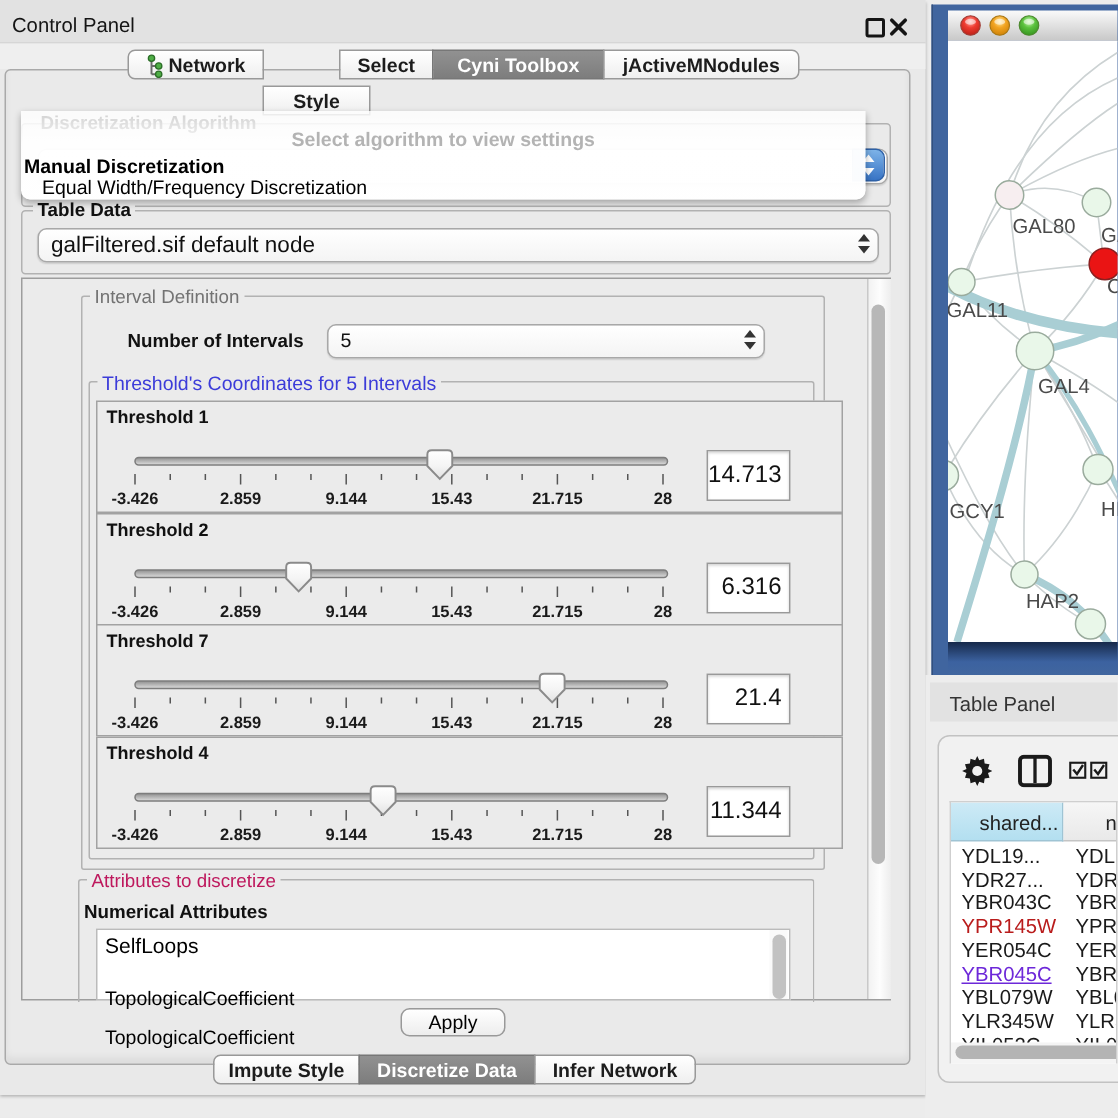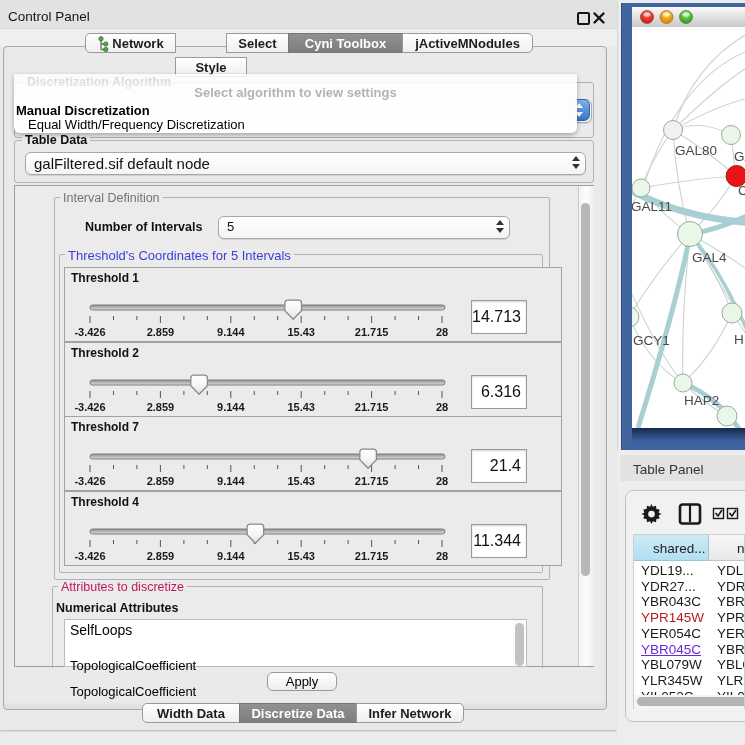--- a/index.html
+++ b/index.html
@@ -273,21 +273,21 @@
  <div style="position:absolute;left:5px;top:2px;font-size:14px;text-align:center;">SelfLoops</div>
  <div style="position:absolute;left:5px;top:20px;font-size:13px;margin-top:44px;">TopologicalCoefficient</div>
  <div style="position:absolute;left:5px;top:38px;font-size:13px;">TopologicalCoefficient</div>
  <div style="position:absolute;right:1px;top:0;width:12px;height:46px;background:#fafafa;"></div>
  <div style="position:absolute;right:2px;top:3px;width:9px;height:43px;background:#c2c2c2;border-radius:5px;"></div>
 </div>
 
 <div class="a" style="left:267px;top:672px;width:70px;height:19px;border:1px solid #999;border-radius:6px;
 background:linear-gradient(#ffffff,#ededed);font-size:13px;text-align:center;line-height:18px;box-sizing:border-box;">Apply</div>
 
-<div class="seg" style="left:142px;top:703px;width:98px;border-radius:5px 0 0 5px;line-height:19px;">Width Data</div>
+<div class="seg" style="left:142px;top:703px;width:98px;border-radius:5px 0 0 5px;line-height:19px;">Impute Style</div>
 <div class="seg sel" style="left:239px;top:703px;width:118px;line-height:19px;">Discretize Data</div>
 <div class="seg" style="left:356px;top:703px;width:108px;border-radius:0 5px 5px 0;line-height:19px;">Infer Network</div>
 
 <div class="a" style="left:14px;top:74px;width:563px;height:59px;
 background:linear-gradient(rgba(255,255,255,0.80),rgba(255,255,255,0.97) 22px,rgba(255,255,255,0.98));
 border-radius:0 0 6px 6px;box-shadow:0 2px 5px rgba(0,0,0,0.3);z-index:50;"></div>
 <div class="a" style="left:0;top:85px;width:591px;text-align:center;font-size:13px;font-weight:bold;color:#b3b3b3;z-index:51;">Select algorithm to view settings</div>
 <div class="a" style="left:16px;top:103px;font-size:13px;font-weight:bold;color:#000;z-index:51;text-align:right;">Manual Discretization</div>
 <div class="a" style="left:28px;top:117px;font-size:13px;color:#000;z-index:51;">Equal Width/Frequency Discretization</div>
 

